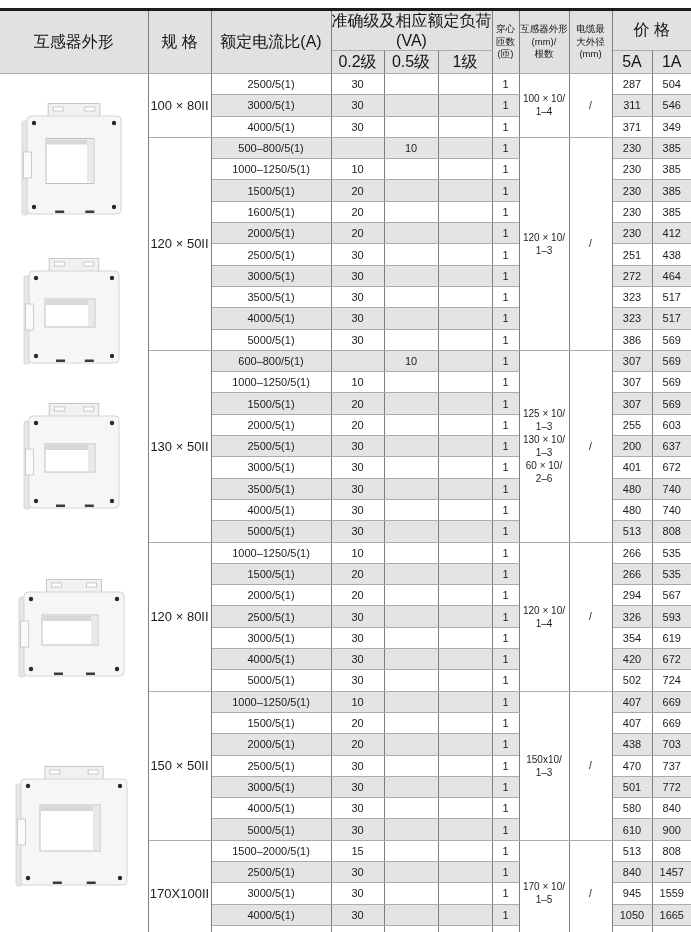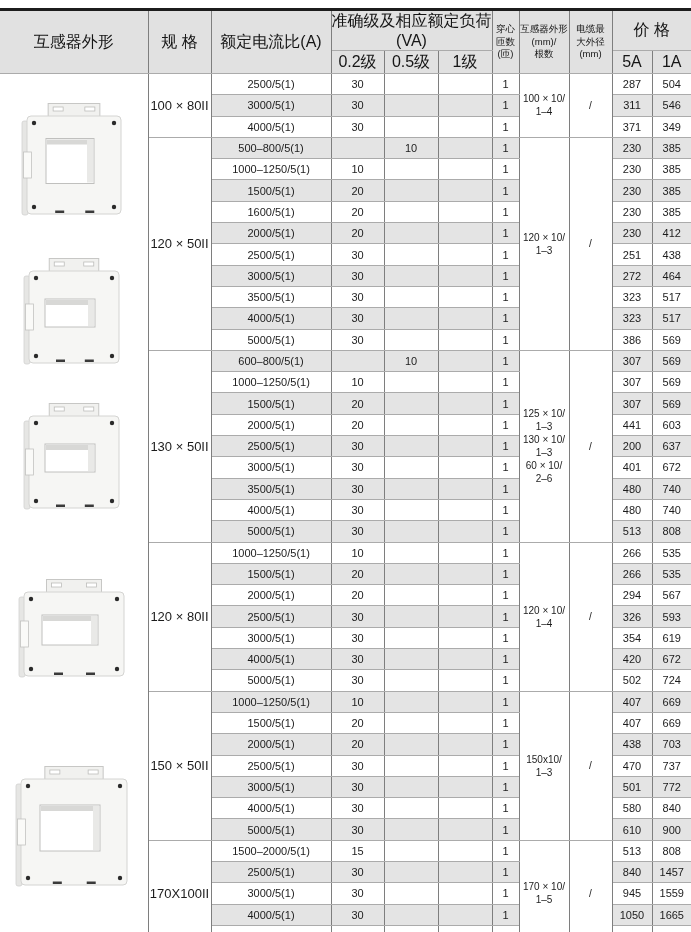--- a/index.html
+++ b/index.html
@@ -347,21 +347,21 @@
             <td class="rowcell">1</td>
             <td class="rowcell">307</td>
             <td class="rowcell no-right">569</td>
           </tr>
           <tr>
             <td class="rowcell">2000/5(1)</td>
             <td class="rowcell">20</td>
             <td class="rowcell"></td>
             <td class="rowcell"></td>
             <td class="rowcell">1</td>
-            <td class="rowcell">441</td>
+            <td class="rowcell">255</td>
             <td class="rowcell no-right">603</td>
           </tr>
           <tr class="alt">
             <td class="rowcell">2500/5(1)</td>
             <td class="rowcell">30</td>
             <td class="rowcell"></td>
             <td class="rowcell"></td>
             <td class="rowcell">1</td>
             <td class="rowcell">200</td>
             <td class="rowcell no-right">637</td>

